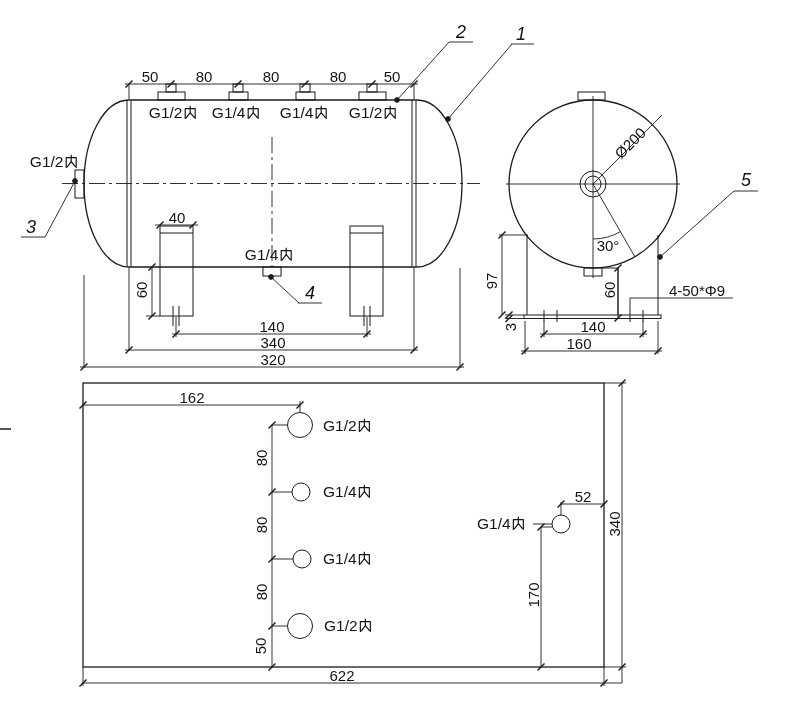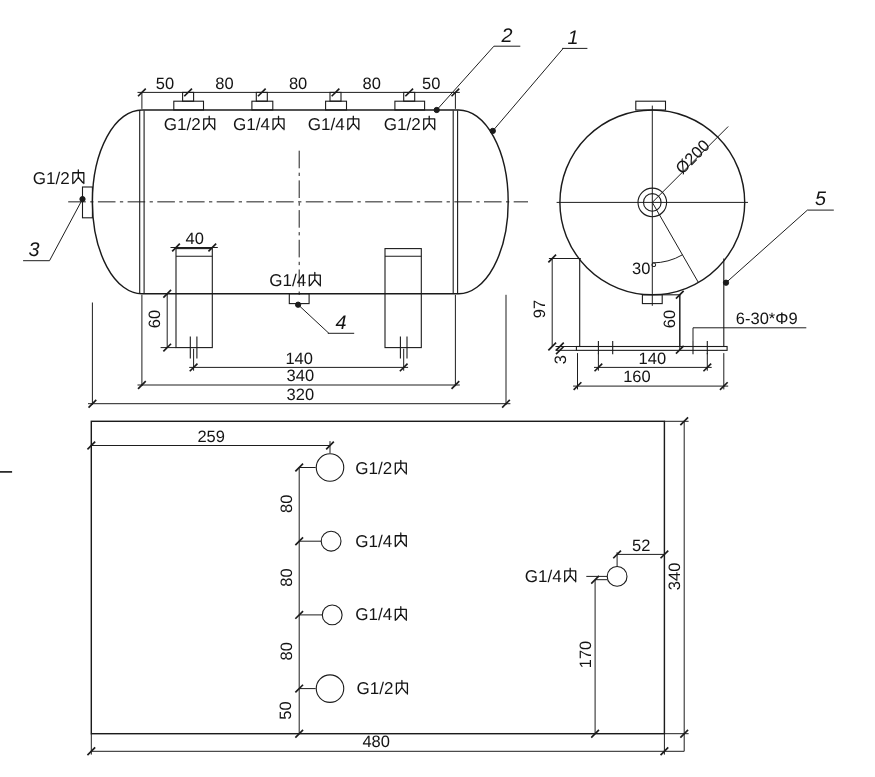--- a/index.html
+++ b/index.html
@@ -279,37 +279,37 @@
   <div class="t" style="left:273px;top:342px">340</div>
   <div class="t" style="left:273px;top:359px">320</div>
 
   <div class="t balloon" style="left:521px;top:34px">1</div>
   <div class="t balloon" style="left:461px;top:32px">2</div>
   <div class="t balloon" style="left:31px;top:227px">3</div>
   <div class="t balloon" style="left:310px;top:293px">4</div>
   <div class="t balloon" style="left:746px;top:180px">5</div>
 
   <div class="t rot45" style="left:630px;top:143px">Ø200</div>
-  <div class="t" style="left:586px;top:245px">30°</div>
+  <div class="t" style="left:608px;top:245px">30°</div>
   <div class="t rot" style="left:491px;top:281px">97</div>
   <div class="t rot" style="left:510px;top:327px">3</div>
   <div class="t rot" style="left:609px;top:290px">60</div>
-  <div class="t" style="left:697px;top:290px">6-30*Φ9</div>
+  <div class="t" style="left:697px;top:290px">4-50*Φ9</div>
   <div class="t" style="left:593px;top:326px">140</div>
   <div class="t" style="left:579px;top:343px">160</div>
 
-  <div class="t" style="left:192px;top:397px">259</div>
+  <div class="t" style="left:192px;top:397px">162</div>
   <div class="t rot" style="left:261px;top:458px">80</div>
   <div class="t rot" style="left:261px;top:525px">80</div>
   <div class="t rot" style="left:261px;top:592px">80</div>
   <div class="t rot" style="left:260px;top:646px">50</div>
   <div class="t" style="left:583px;top:496px">52</div>
   <div class="t rot" style="left:533px;top:595px">170</div>
   <div class="t rot" style="left:614px;top:524px">340</div>
-  <div class="t" style="left:342px;top:675px">480</div>
+  <div class="t" style="left:342px;top:675px">622</div>
 
   <div class="t lb la" style="left:323px;top:426px">G1/2<svg class="nei" viewBox="0 0 20 20">
         <path d="M3.2 4.6V18M3.2 4.6H16.8M16.8 4.6V18M10 1.2V10.2M10 10.2L4.6 17.2M10 10.2L15.4 16.6" fill="none" stroke="currentColor" stroke-width="1.6" stroke-linecap="round"></path>
       </svg></div>
   <div class="t lb la" style="left:323px;top:492px">G1/4<svg class="nei" viewBox="0 0 20 20">
         <path d="M3.2 4.6V18M3.2 4.6H16.8M16.8 4.6V18M10 1.2V10.2M10 10.2L4.6 17.2M10 10.2L15.4 16.6" fill="none" stroke="currentColor" stroke-width="1.6" stroke-linecap="round"></path>
       </svg></div>
   <div class="t lb la" style="left:323px;top:559px">G1/4<svg class="nei" viewBox="0 0 20 20">
         <path d="M3.2 4.6V18M3.2 4.6H16.8M16.8 4.6V18M10 1.2V10.2M10 10.2L4.6 17.2M10 10.2L15.4 16.6" fill="none" stroke="currentColor" stroke-width="1.6" stroke-linecap="round"></path>
       </svg></div>

